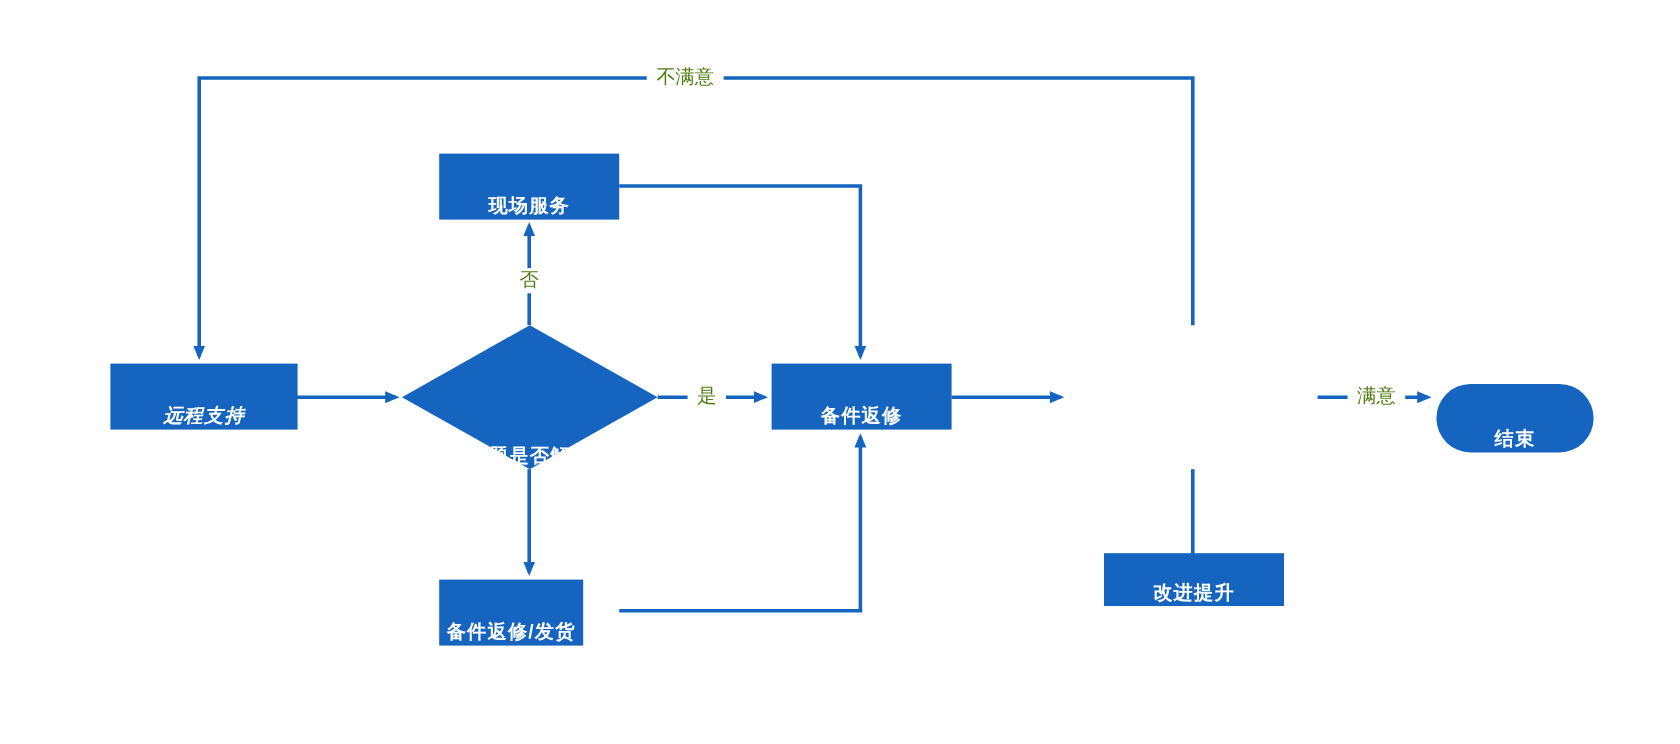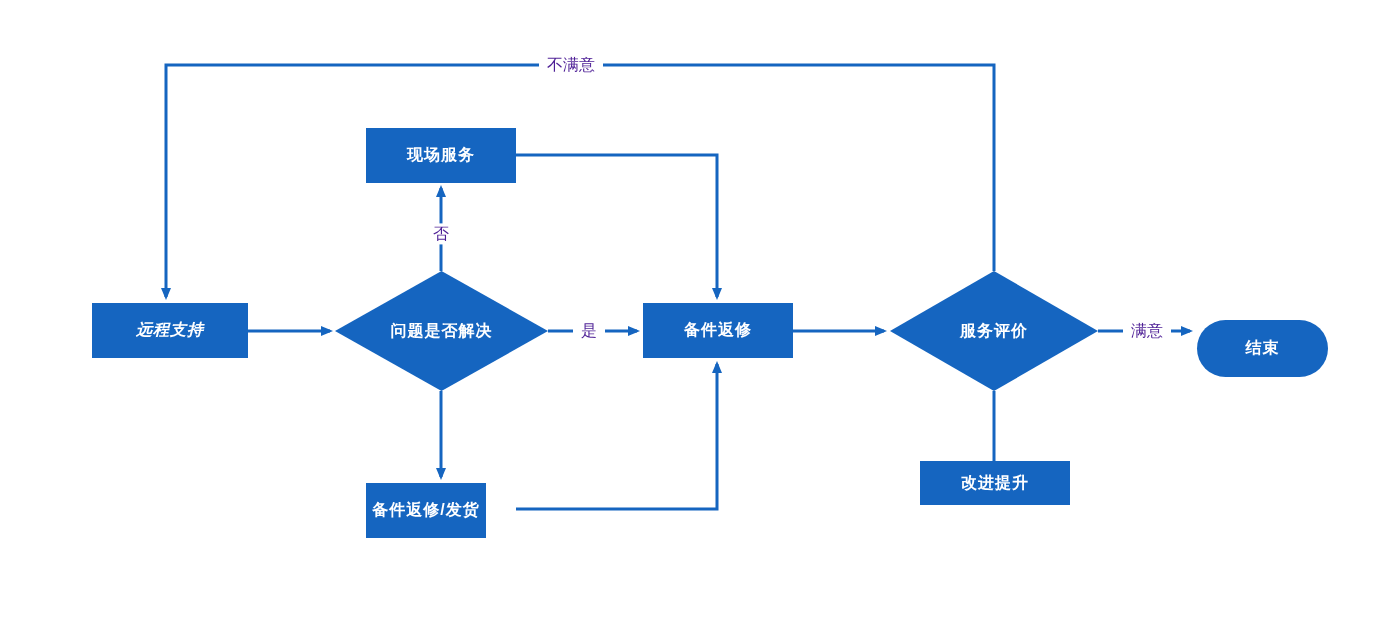--- a/index.html
+++ b/index.html
@@ -19,21 +19,21 @@
     position: absolute;
     left: 0;
     top: 0;
     width: 1400px;
     height: 620px;
     pointer-events: none;
   }
   .node {
     position: absolute;
     display: flex;
-    align-items: center;
+    align-items: flex-end;
     justify-content: center;
     background: #1565C0;
     color: #ffffff;
     font-size: 16px;
     font-weight: 600;
     letter-spacing: 1px;
     text-align: center;
     box-sizing: border-box;
   }
   .rect    {  }
@@ -45,21 +45,21 @@
     position: absolute;
     inset: 0;
     background: #1565C0;
     clip-path: polygon(50% 0%, 100% 50%, 50% 100%, 0% 50%);
   }
   .node span { position: relative; z-index: 2; }
   .edge-label {
     position: absolute;
     transform: translate(-50%, -50%);
     background: #ffffff;
-    color: #4c1d95;
+    color: #4d7c0f;
     font-size: 16px;
     line-height: 1.2;
     padding: 1px 8px;
     white-space: nowrap;
     z-index: 3;
   }
 </style>
 </head>
 <body>
 
@@ -99,24 +99,20 @@
   </div>
 
   <div class="node rect" style="left:643px; top:303px; width:150px; height:55px;">
     <span>备件返修</span>
   </div>
 
   <div class="node rect" style="left:366px; top:483px; width:120px; height:55px;">
     <span>备件返修/发货</span>
   </div>
 
-  <div class="node diamond" style="left:890px; top:271px; width:208px; height:120px;">
-    <div class="diamond-fill"></div>
-    <span>服务评价</span>
-  </div>
 
   <div class="node rect" style="left:920px; top:461px; width:150px; height:44px;">
     <span>改进提升</span>
   </div>
 
   <div class="node stadium" style="left:1197px; top:320px; width:131px; height:57px;">
     <span>结束</span>
   </div>
 
   <span class="edge-label" style="left:441px; top:234px;">否</span>

